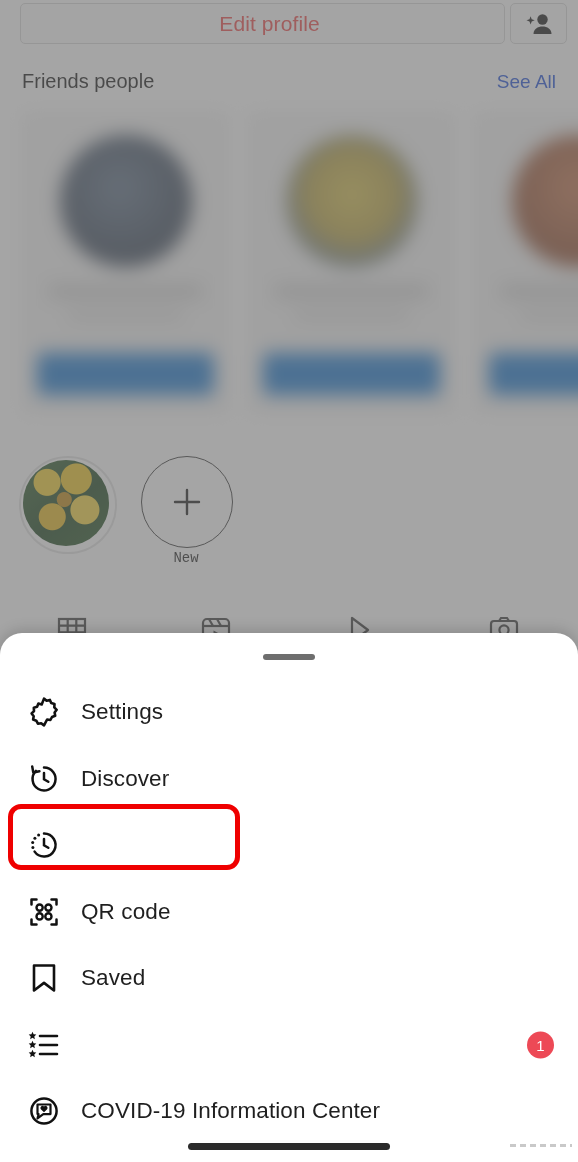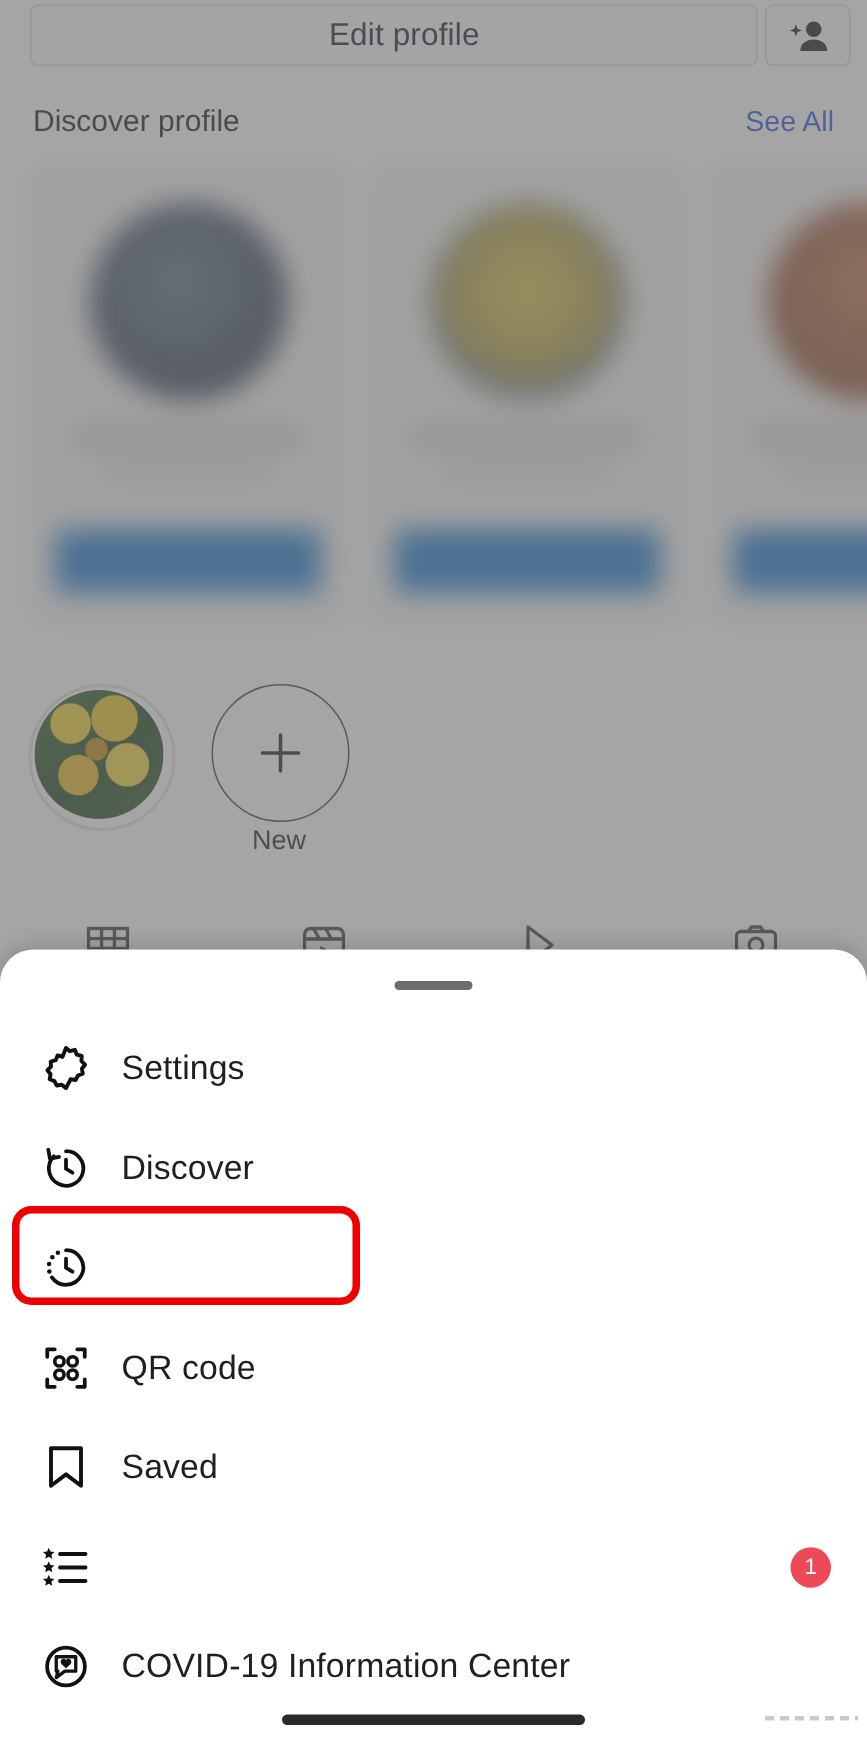--- a/index.html
+++ b/index.html
@@ -7,21 +7,21 @@
   #app{position:relative;width:578px;height:1162px;overflow:hidden;background:#fff;}
 
   
   .bg-layer{position:absolute;left:0;top:0;width:578px;height:700px;background:#fff;}
   .dim{position:absolute;left:0;top:0;width:578px;height:700px;background:rgba(110,110,110,0.62);z-index:40;pointer-events:none;}
 
   
   .hdr{position:absolute;left:0;top:0;width:578px;height:48px;}
   .edit-btn{position:absolute;left:20px;top:3px;width:483px;height:39px;border:1px solid #d8d8d8;border-radius:5px;background:#fbfbfb;
             display:flex;align-items:center;justify-content:center;}
-  .edit-btn span{font-size:21px;color:#0f172a;letter-spacing:.1px;margin-left:14px;}
+  .edit-btn span{font-size:21px;color:#ef4444;letter-spacing:.1px;margin-left:14px;}
   .addp-btn{position:absolute;left:510px;top:3px;width:55px;height:39px;border:1px solid #d8d8d8;border-radius:5px;background:#fbfbfb;
             display:flex;align-items:center;justify-content:center;}
 
   
   .disc-row{position:absolute;left:0;top:70px;width:578px;height:34px;}
   .disc-title{position:absolute;left:22px;top:0;font-size:20px;color:#111;}
   .see-all{position:absolute;right:22px;top:1px;font-size:19px;color:#1d4ed8;}
 
   .cards{position:absolute;left:0;top:112px;width:578px;height:310px;}
   .card{position:absolute;top:0;width:205px;height:300px;background:#f3f3f3;border:1px solid #e6e6e6;border-radius:4px;overflow:hidden;
@@ -43,21 +43,21 @@
      background:
        radial-gradient(circle at 28% 26%,#f5cf2a 0 13px,transparent 14px),
        radial-gradient(circle at 62% 22%,#f0c41f 0 15px,transparent 16px),
        radial-gradient(circle at 72% 58%,#f7d53a 0 14px,transparent 15px),
        radial-gradient(circle at 34% 66%,#e8b81c 0 13px,transparent 14px),
        radial-gradient(circle at 48% 46%,#c1870f 0 7px,transparent 8px),
        linear-gradient(140deg,#2f5d2a,#17401a 55%,#24521f);}
   .hl-lbl{position:absolute;left:0;top:558px;width:130px;text-align:center;font-size:18px;color:#1a1a1a;}
   .newc{position:absolute;left:141px;top:456px;width:90px;height:90px;border-radius:50%;border:1.6px solid #373737;
         display:flex;align-items:center;justify-content:center;}
-  .new-lbl{position:absolute;left:126px;top:550px;width:120px;text-align:center;font-size:18px;color:#1a1a1a;}
+  .new-lbl{position:absolute;left:126px;top:550px;width:120px;text-align:center;font-size:14px;color:#1a1a1a;font-family:Liberation Mono, monospace;}
 
   
   .tabs{position:absolute;left:0;top:610px;width:578px;height:46px;}
   .tabi{position:absolute;top:0;width:56px;height:40px;display:flex;align-items:center;justify-content:center;}
   .tabi.t1{left:44px;} .tabi.t2{left:188px;} .tabi.t3{left:332px;} .tabi.t4{left:476px;}
 
   
   .sheet{position:absolute;left:0;top:633px;width:578px;height:529px;background:#fff;border-radius:22px 22px 0 0;z-index:60;
          box-shadow:0 -3px 14px rgba(0,0,0,0.16);}
   .grabber{position:absolute;left:50%;top:21px;transform:translateX(-50%);width:52px;height:6px;border-radius:3px;background:#6e6e6e;}
@@ -90,21 +90,21 @@
       <div class="addp-btn">
         <svg width="26" height="24" viewBox="0 0 26 24">
           <circle cx="16.5" cy="7.5" r="5.2" fill="#111"></circle>
           <path d="M7.5 22c0-5 4.2-7.6 9-7.6s9 2.6 9 7.6z" fill="#111"></path>
           <path d="M4.6 4.2l1.1 3 3 1.1-3 1.1-1.1 3-1.1-3-3-1.1 3-1.1z" fill="#111"></path>
         </svg>
       </div>
     </div>
 
     <div class="disc-row">
-      <div class="disc-title">Discover profile</div>
+      <div class="disc-title">Friends people</div>
       <div class="see-all">See All</div>
     </div>
 
     <div class="cards">
       <div class="card c1">
         <div class="av"></div>
         <div class="nm"></div>
         <div class="sub"></div>
         <div class="follow"></div>
       </div>

